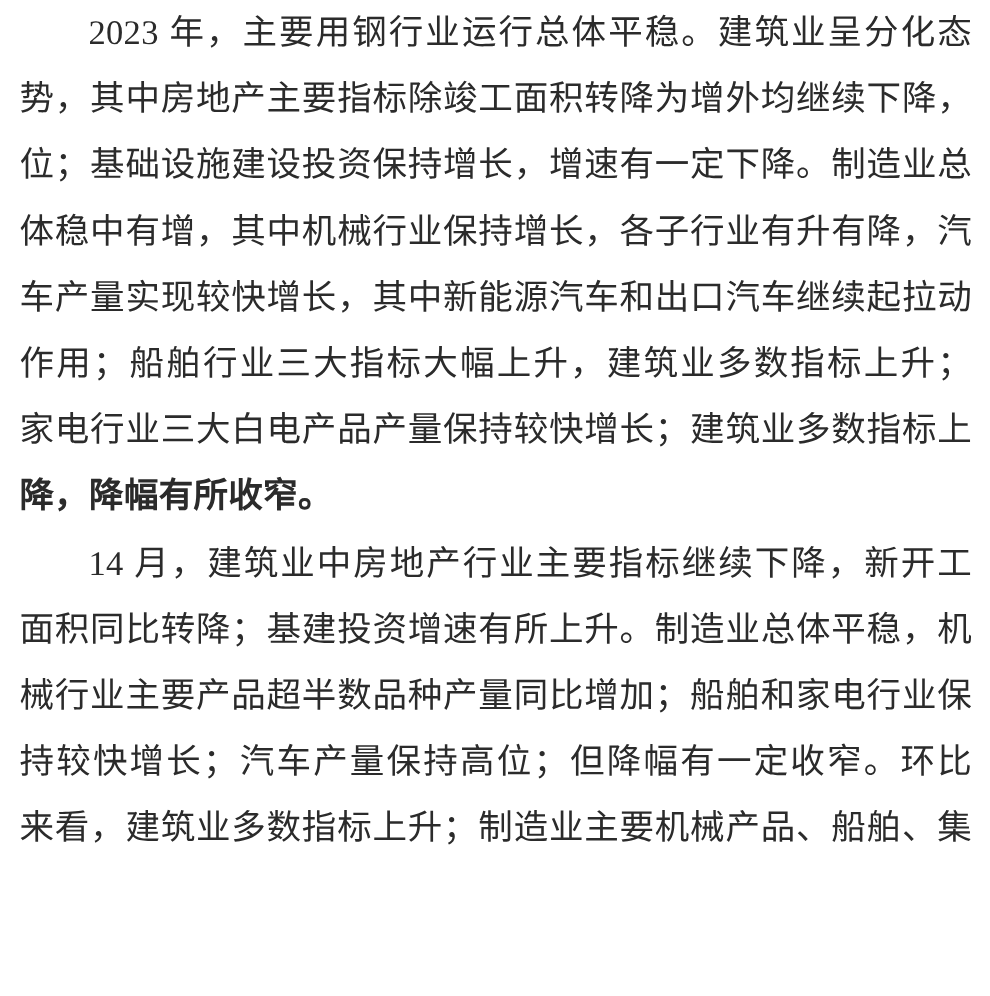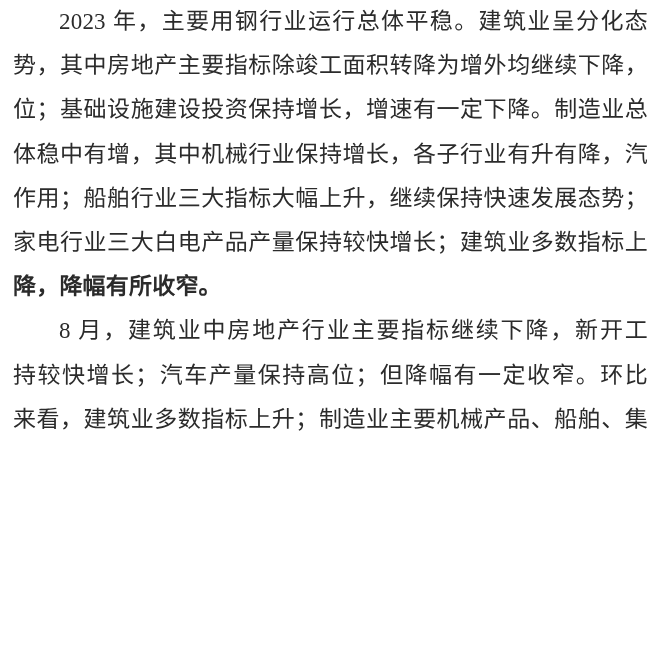--- a/index.html
+++ b/index.html
@@ -42,23 +42,26 @@
 </head>
 <body>
 
 <main class="page">
   <div>
       <div class="paragraph">
         <div class="line first">2023 年，主要用钢行业运行总体平稳。建筑业呈分化态</div>
         <div class="line">势，其中房地产主要指标除竣工面积转降为增外均继续下降，</div>
         <div class="line">位；基础设施建设投资保持增长，增速有一定下降。制造业总</div>
         <div class="line">体稳中有增，其中机械行业保持增长，各子行业有升有降，汽</div>
-        <div class="line">作用；船舶行业三大指标大幅上升，继续保持快速发展态势；</div>
+        <div class="line">车产量实现较快增长，其中新能源汽车和出口汽车继续起拉动</div>
+        <div class="line">作用；船舶行业三大指标大幅上升，建筑业多数指标上升；</div>
         <div class="line">家电行业三大白电产品产量保持较快增长；建筑业多数指标上升</div>
         <div class="line last">降，降幅有所收窄。</div>
       </div>
       <div class="paragraph">
-        <div class="line first">8 月，建筑业中房地产行业主要指标继续下降，新开工</div>
+        <div class="line first">14 月，建筑业中房地产行业主要指标继续下降，新开工</div>
+        <div class="line">面积同比转降；基建投资增速有所上升。制造业总体平稳，机</div>
+        <div class="line">械行业主要产品超半数品种产量同比增加；船舶和家电行业保</div>
         <div class="line">持较快增长；汽车产量保持高位；但降幅有一定收窄。环比</div>
         <div class="line">来看，建筑业多数指标上升；制造业主要机械产品、船舶、集</div>
       </div>
     </div>
 </main>
 
 </body></html>

